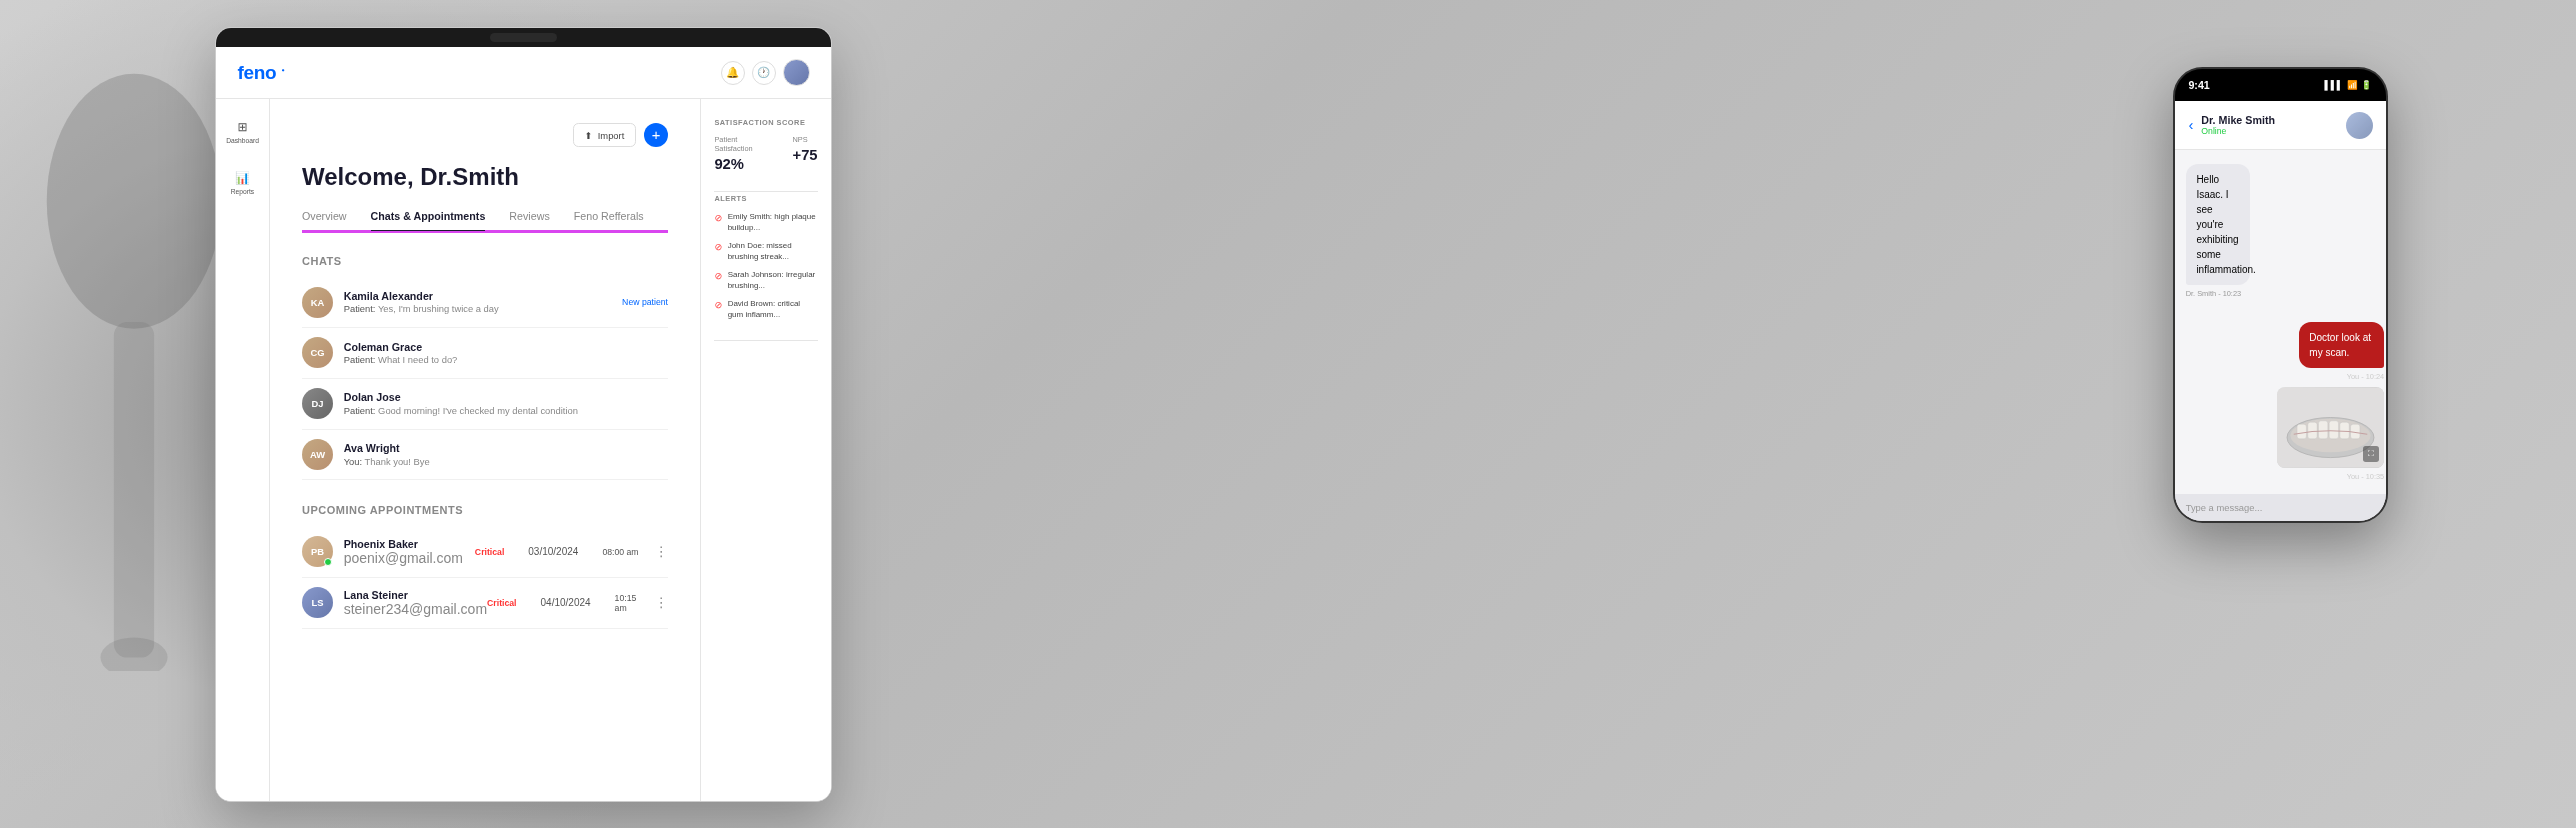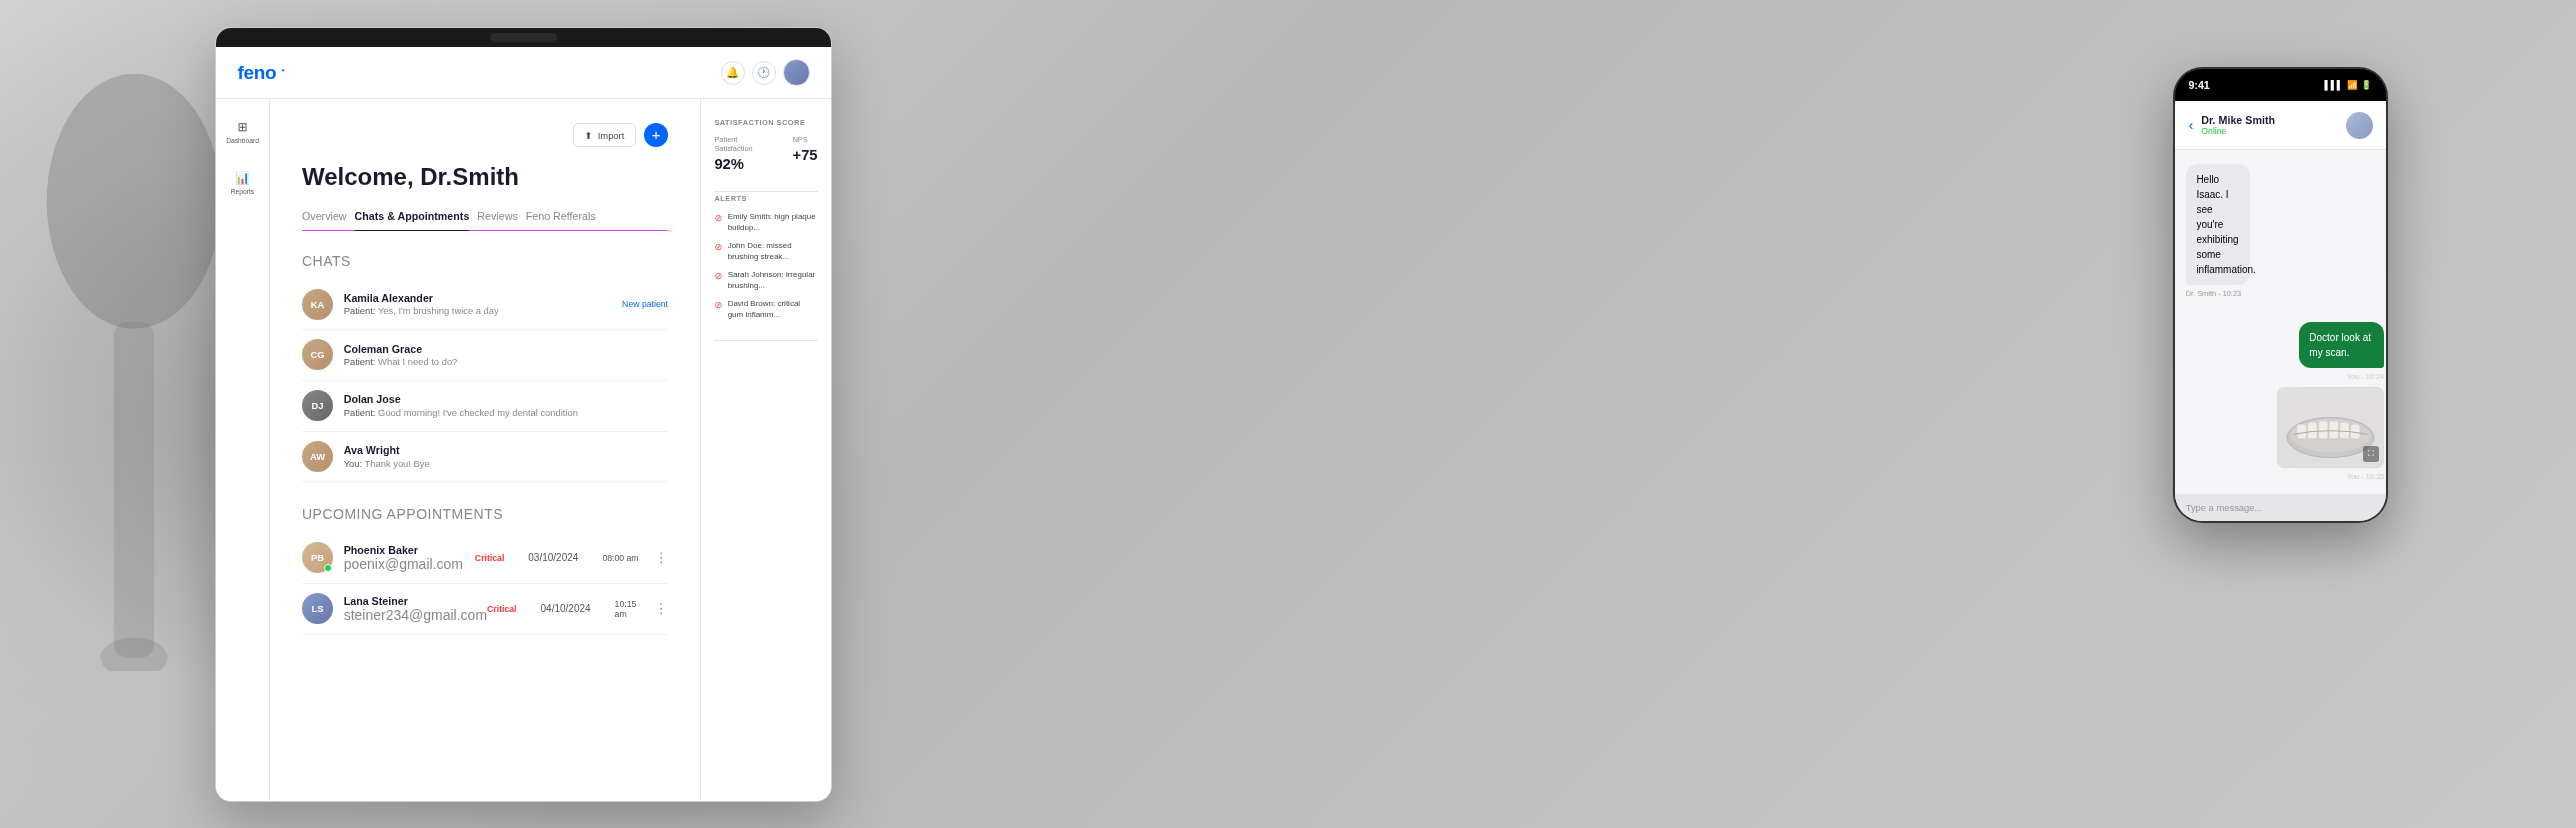--- a/index.html
+++ b/index.html
@@ -156,44 +156,44 @@
     .welcome-title {
       font-size: 24px;
       font-weight: 600;
       color: #1a1a2e;
       margin-bottom: 19px;
     }
 
     
     .tabs {
       display: flex;
-      gap: 8px;
-      border-bottom: 1px solid #d946ef;
+      gap: 24px;
+      border-bottom: 3px solid #d946ef;
       margin-bottom: 21.5px;
     }
 
     .tab-item {
       font-size: 10.7px;
       color: #888;
       padding-bottom: 8px;
       cursor: pointer;
       border-bottom: 1.7px solid transparent;
       margin-bottom: -1px;
     }
 
     .tab-item.active {
       color: #1a1a2e;
       font-weight: 600;
       border-bottom-color: #1a1a2e;
     }
 
     
     .section-label {
-      font-size: 14px;
-      font-weight: 400;
+      font-size: 11px;
+      font-weight: 700;
       color: #888;
       letter-spacing: 0.5px;
       margin-bottom: 10.7px;
     }
 
     .chat-list {
       margin-bottom: 24px;
     }
 
     .chat-item {
@@ -547,21 +547,21 @@
       padding: 8px 10.7px;
     }
 
     .message-bubble.received {
       background: #e8e8ed;
       align-self: flex-start;
       border-bottom-left-radius: 2.7px;
     }
 
     .message-bubble.sent {
-      background: #15803d;
+      background: #b91c1c;
       color: #fff;
       align-self: flex-end;
       border-bottom-right-radius: 2.7px;
     }
 
     .message-text {
       font-size: 10px;
       line-height: 1.5;
       color: inherit;
     }

